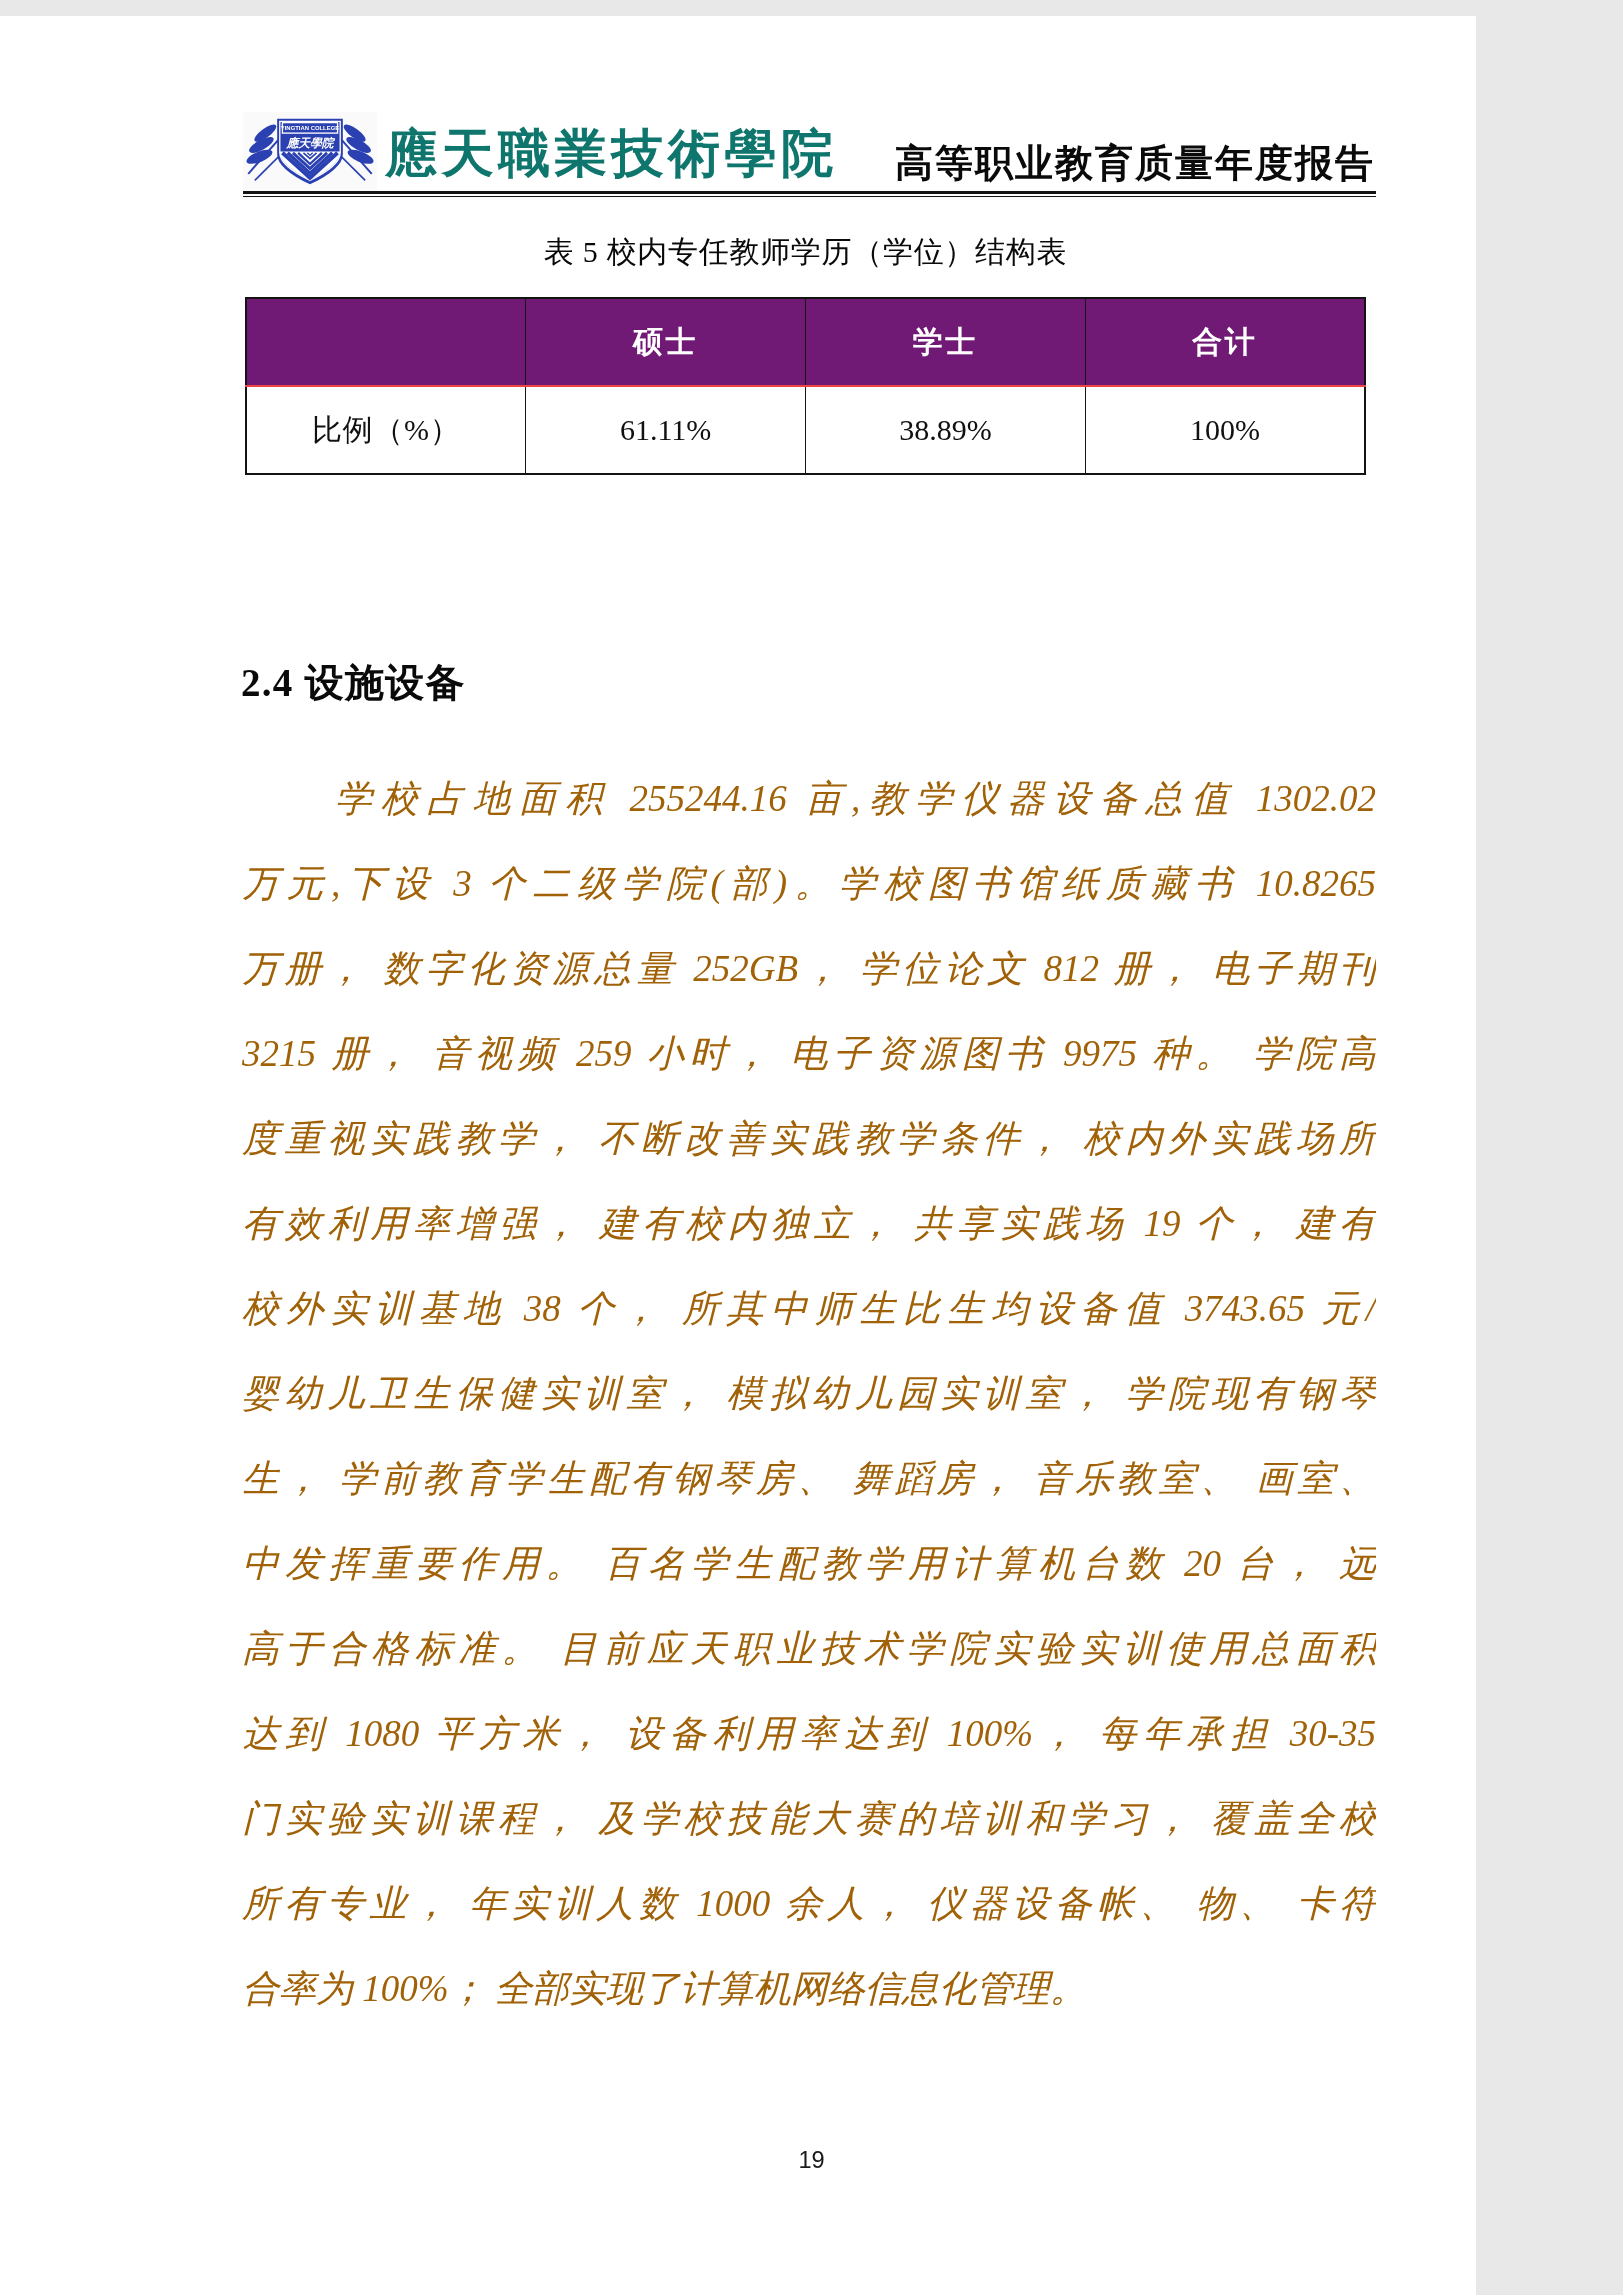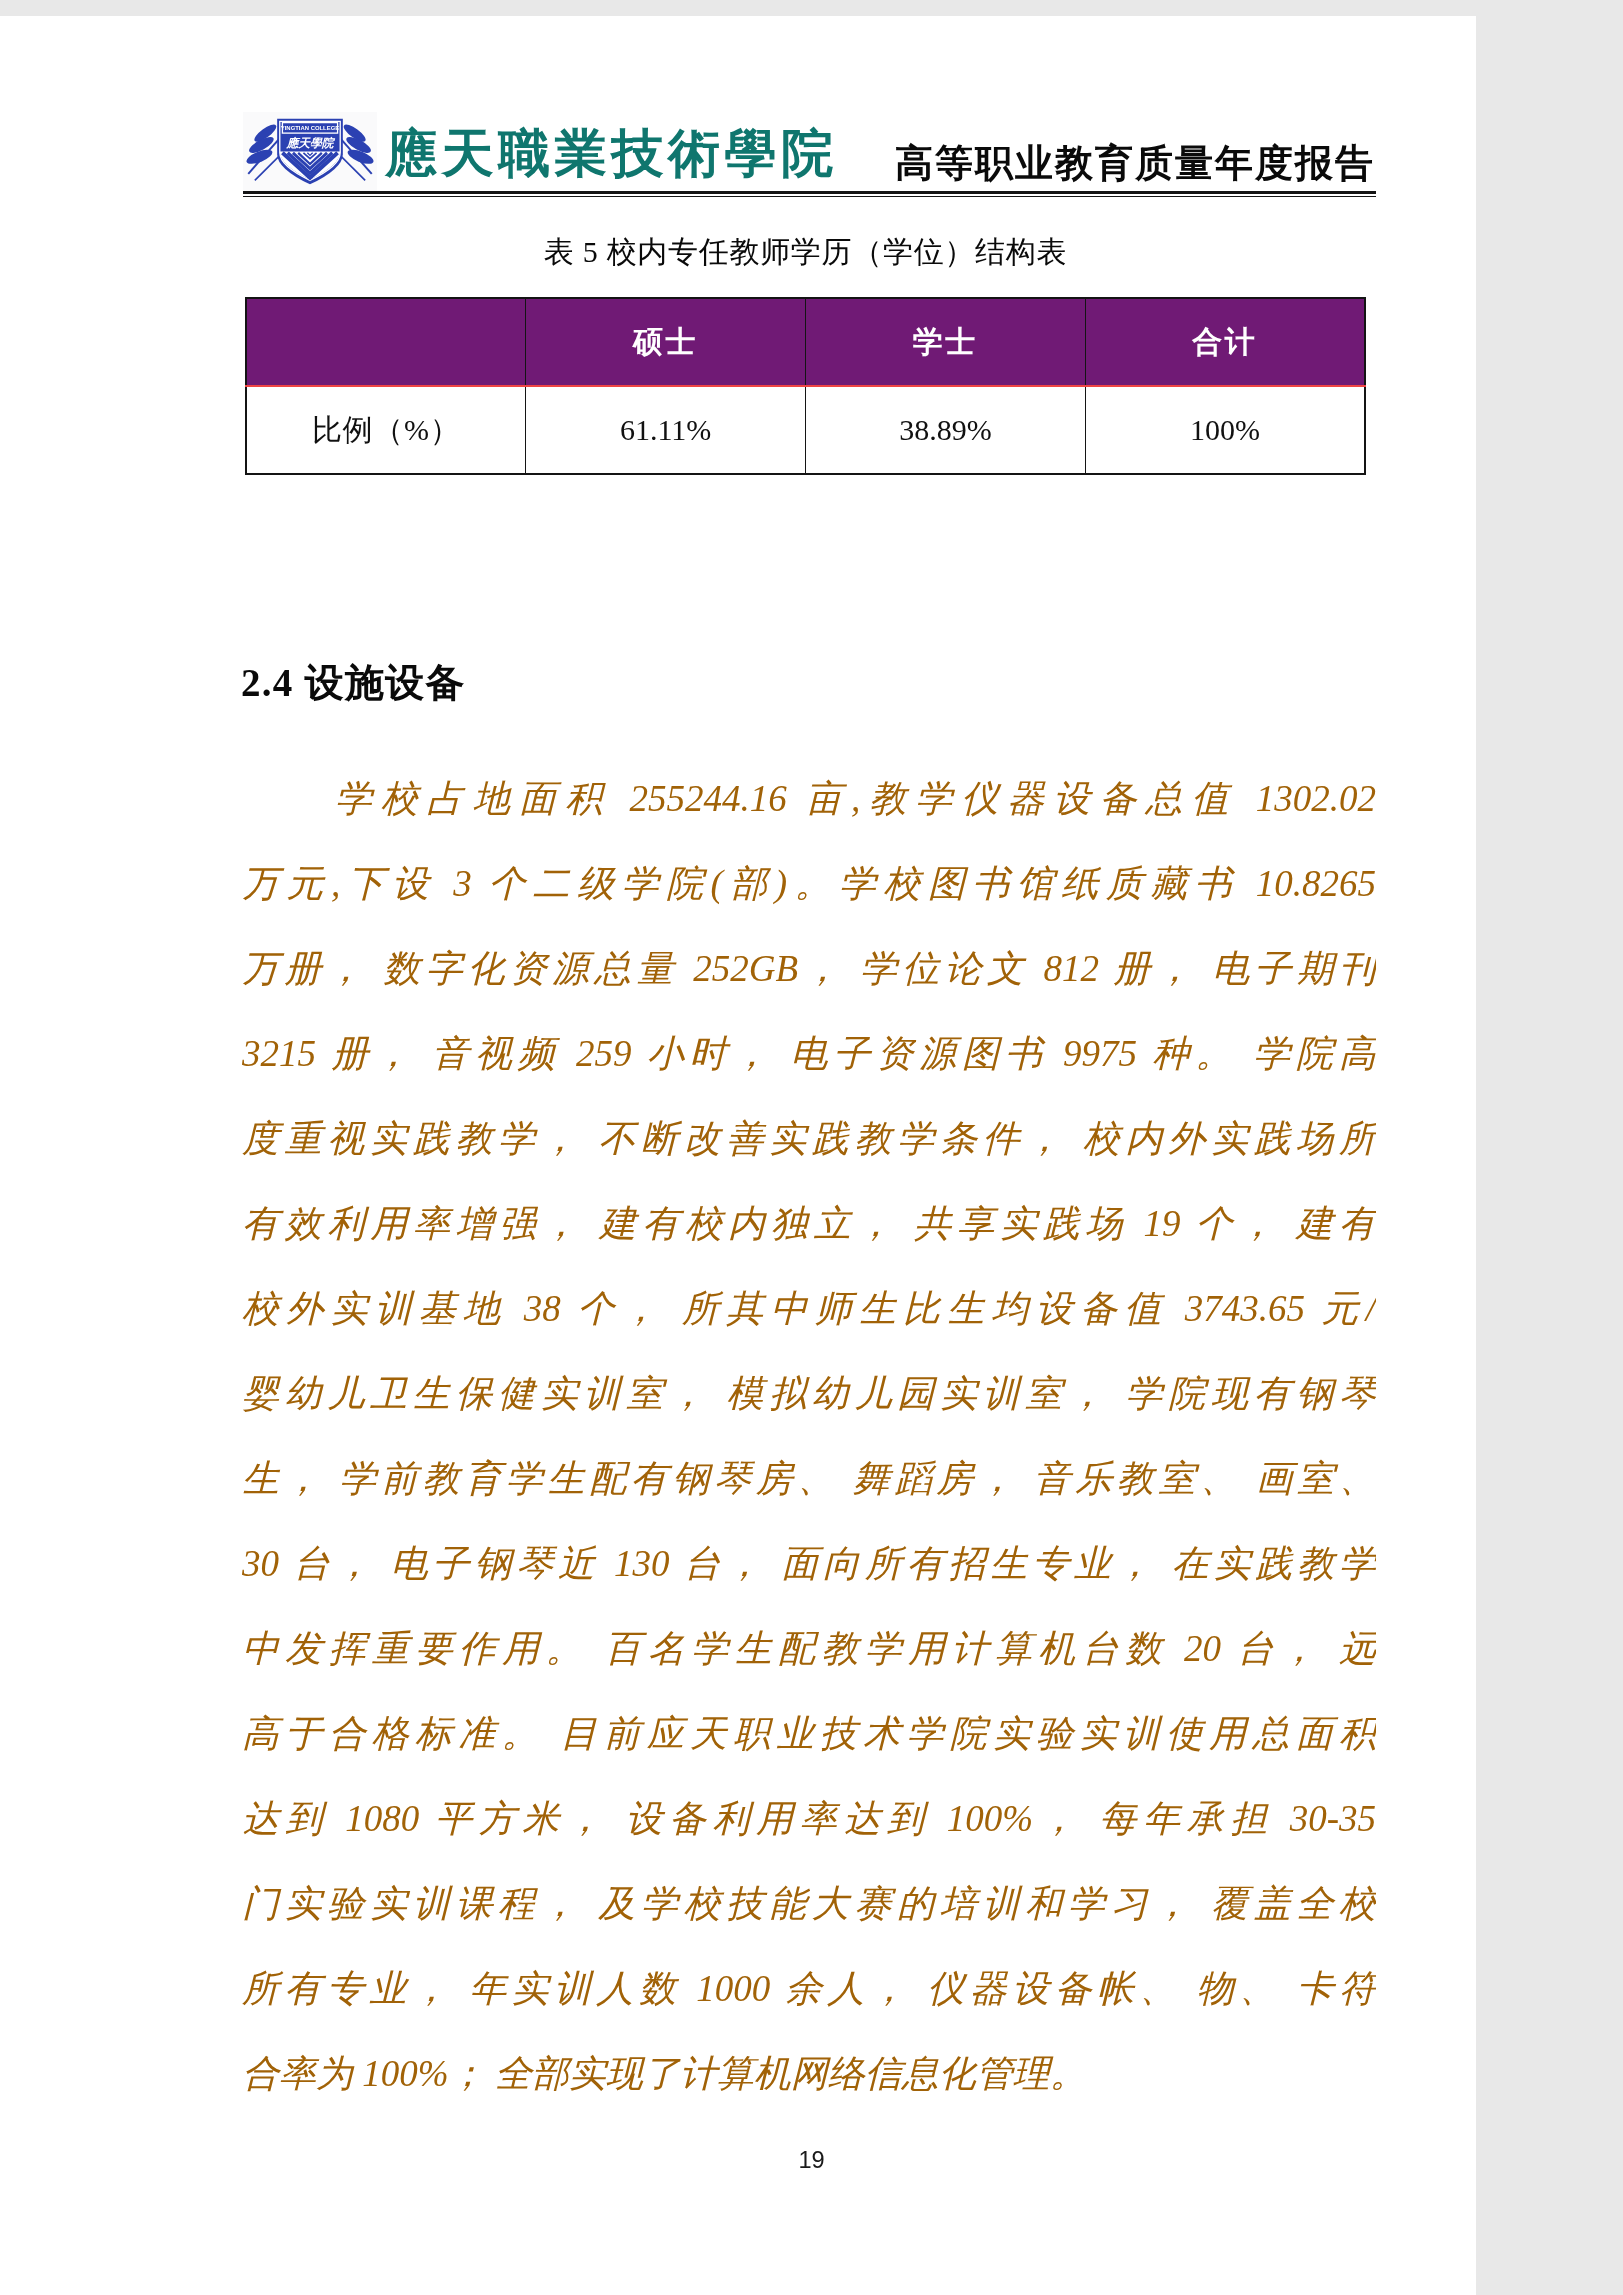--- a/index.html
+++ b/index.html
@@ -153,21 +153,20 @@
   <div class="body-text">
     <div class="line line-first">学校占地面积 255244.16 亩,教学仪器设备总值 1302.02</div>
     <div class="line">万元,下设 3 个二级学院(部)。学校图书馆纸质藏书 10.8265</div>
     <div class="line">万册， 数字化资源总量 252GB， 学位论文 812 册， 电子期刊</div>
     <div class="line">3215 册， 音视频 259 小时， 电子资源图书 9975 种。 学院高</div>
     <div class="line">度重视实践教学， 不断改善实践教学条件， 校内外实践场所</div>
     <div class="line">有效利用率增强， 建有校内独立， 共享实践场 19 个， 建有</div>
     <div class="line">校外实训基地 38 个， 所其中师生比生均设备值 3743.65 元/</div>
     <div class="line">婴幼儿卫生保健实训室， 模拟幼儿园实训室， 学院现有钢琴</div>
     <div class="line">生， 学前教育学生配有钢琴房、 舞蹈房， 音乐教室、 画室、</div>
-    <div class="line">30 台， 电子钢琴近 130 台， 面向所有招生专业， 在实践教学</div>
     <div class="line">中发挥重要作用。 百名学生配教学用计算机台数 20 台， 远</div>
     <div class="line">高于合格标准。 目前应天职业技术学院实验实训使用总面积</div>
     <div class="line">达到 1080 平方米， 设备利用率达到 100%， 每年承担 30-35</div>
     <div class="line">门实验实训课程， 及学校技能大赛的培训和学习， 覆盖全校</div>
     <div class="line">所有专业， 年实训人数 1000 余人， 仪器设备帐、 物、 卡符</div>
     <div class="line line-last">合率为 100%； 全部实现了计算机网络信息化管理。</div>
   </div>
 
   <div class="page-number">19</div>
 

